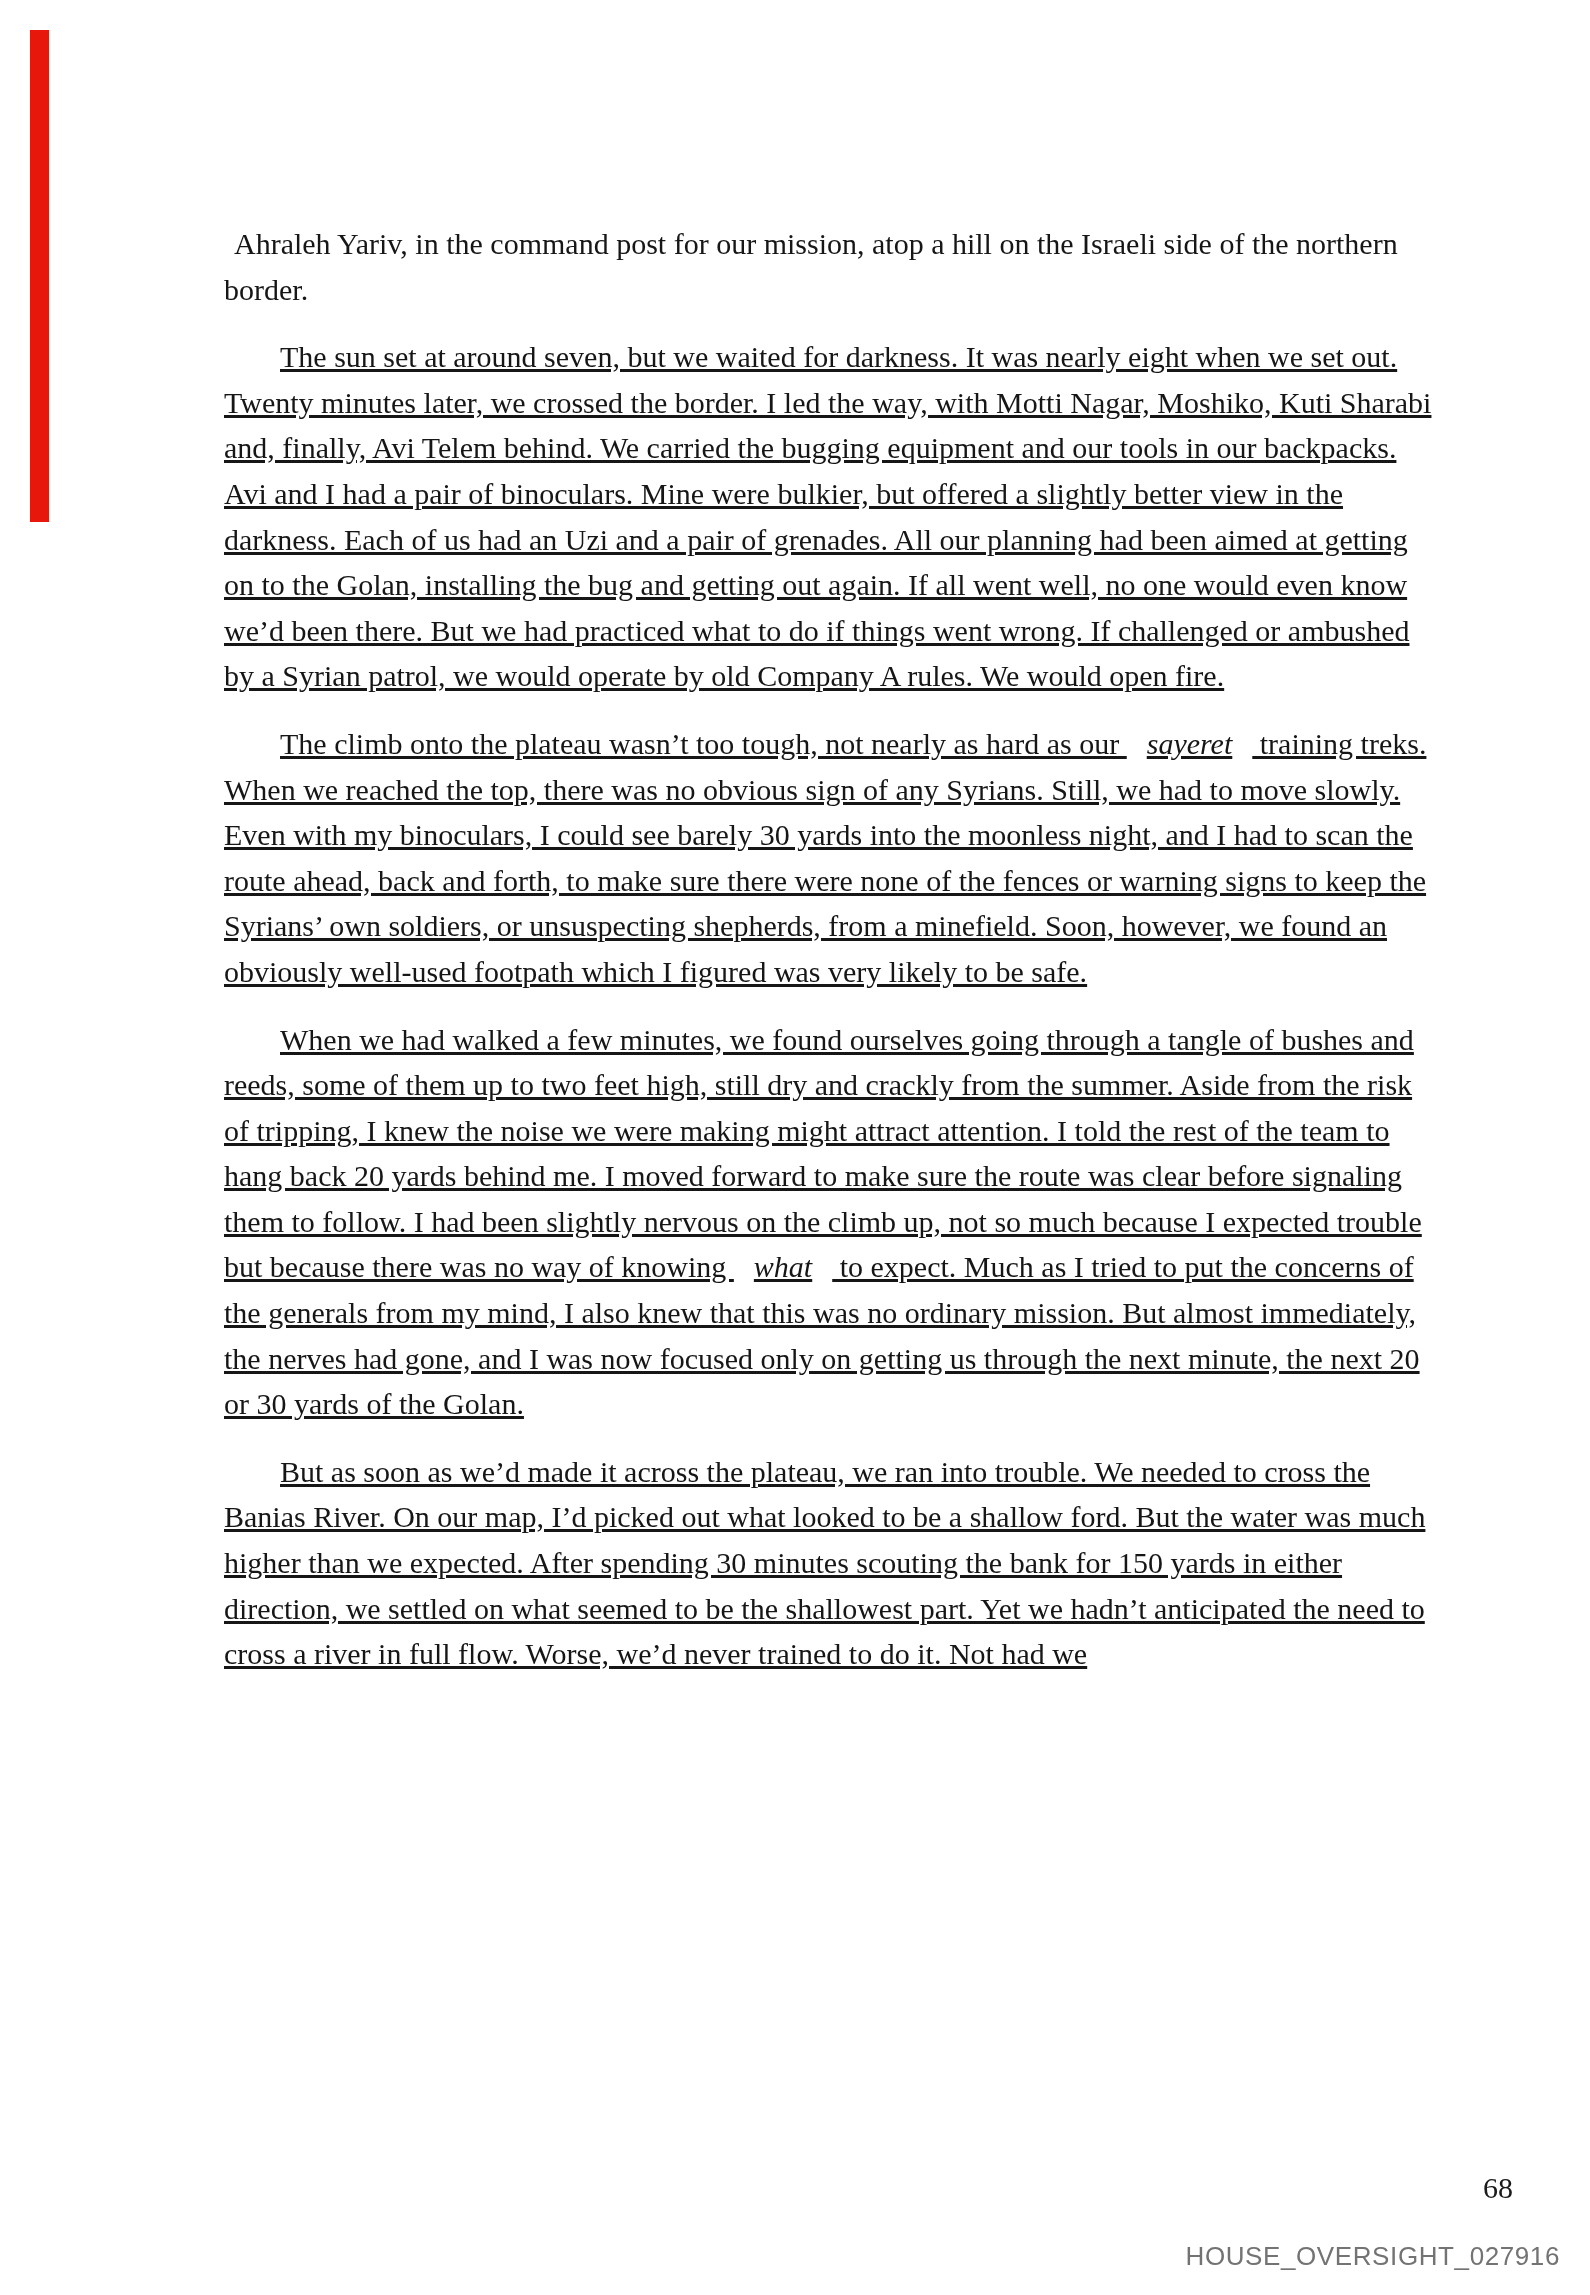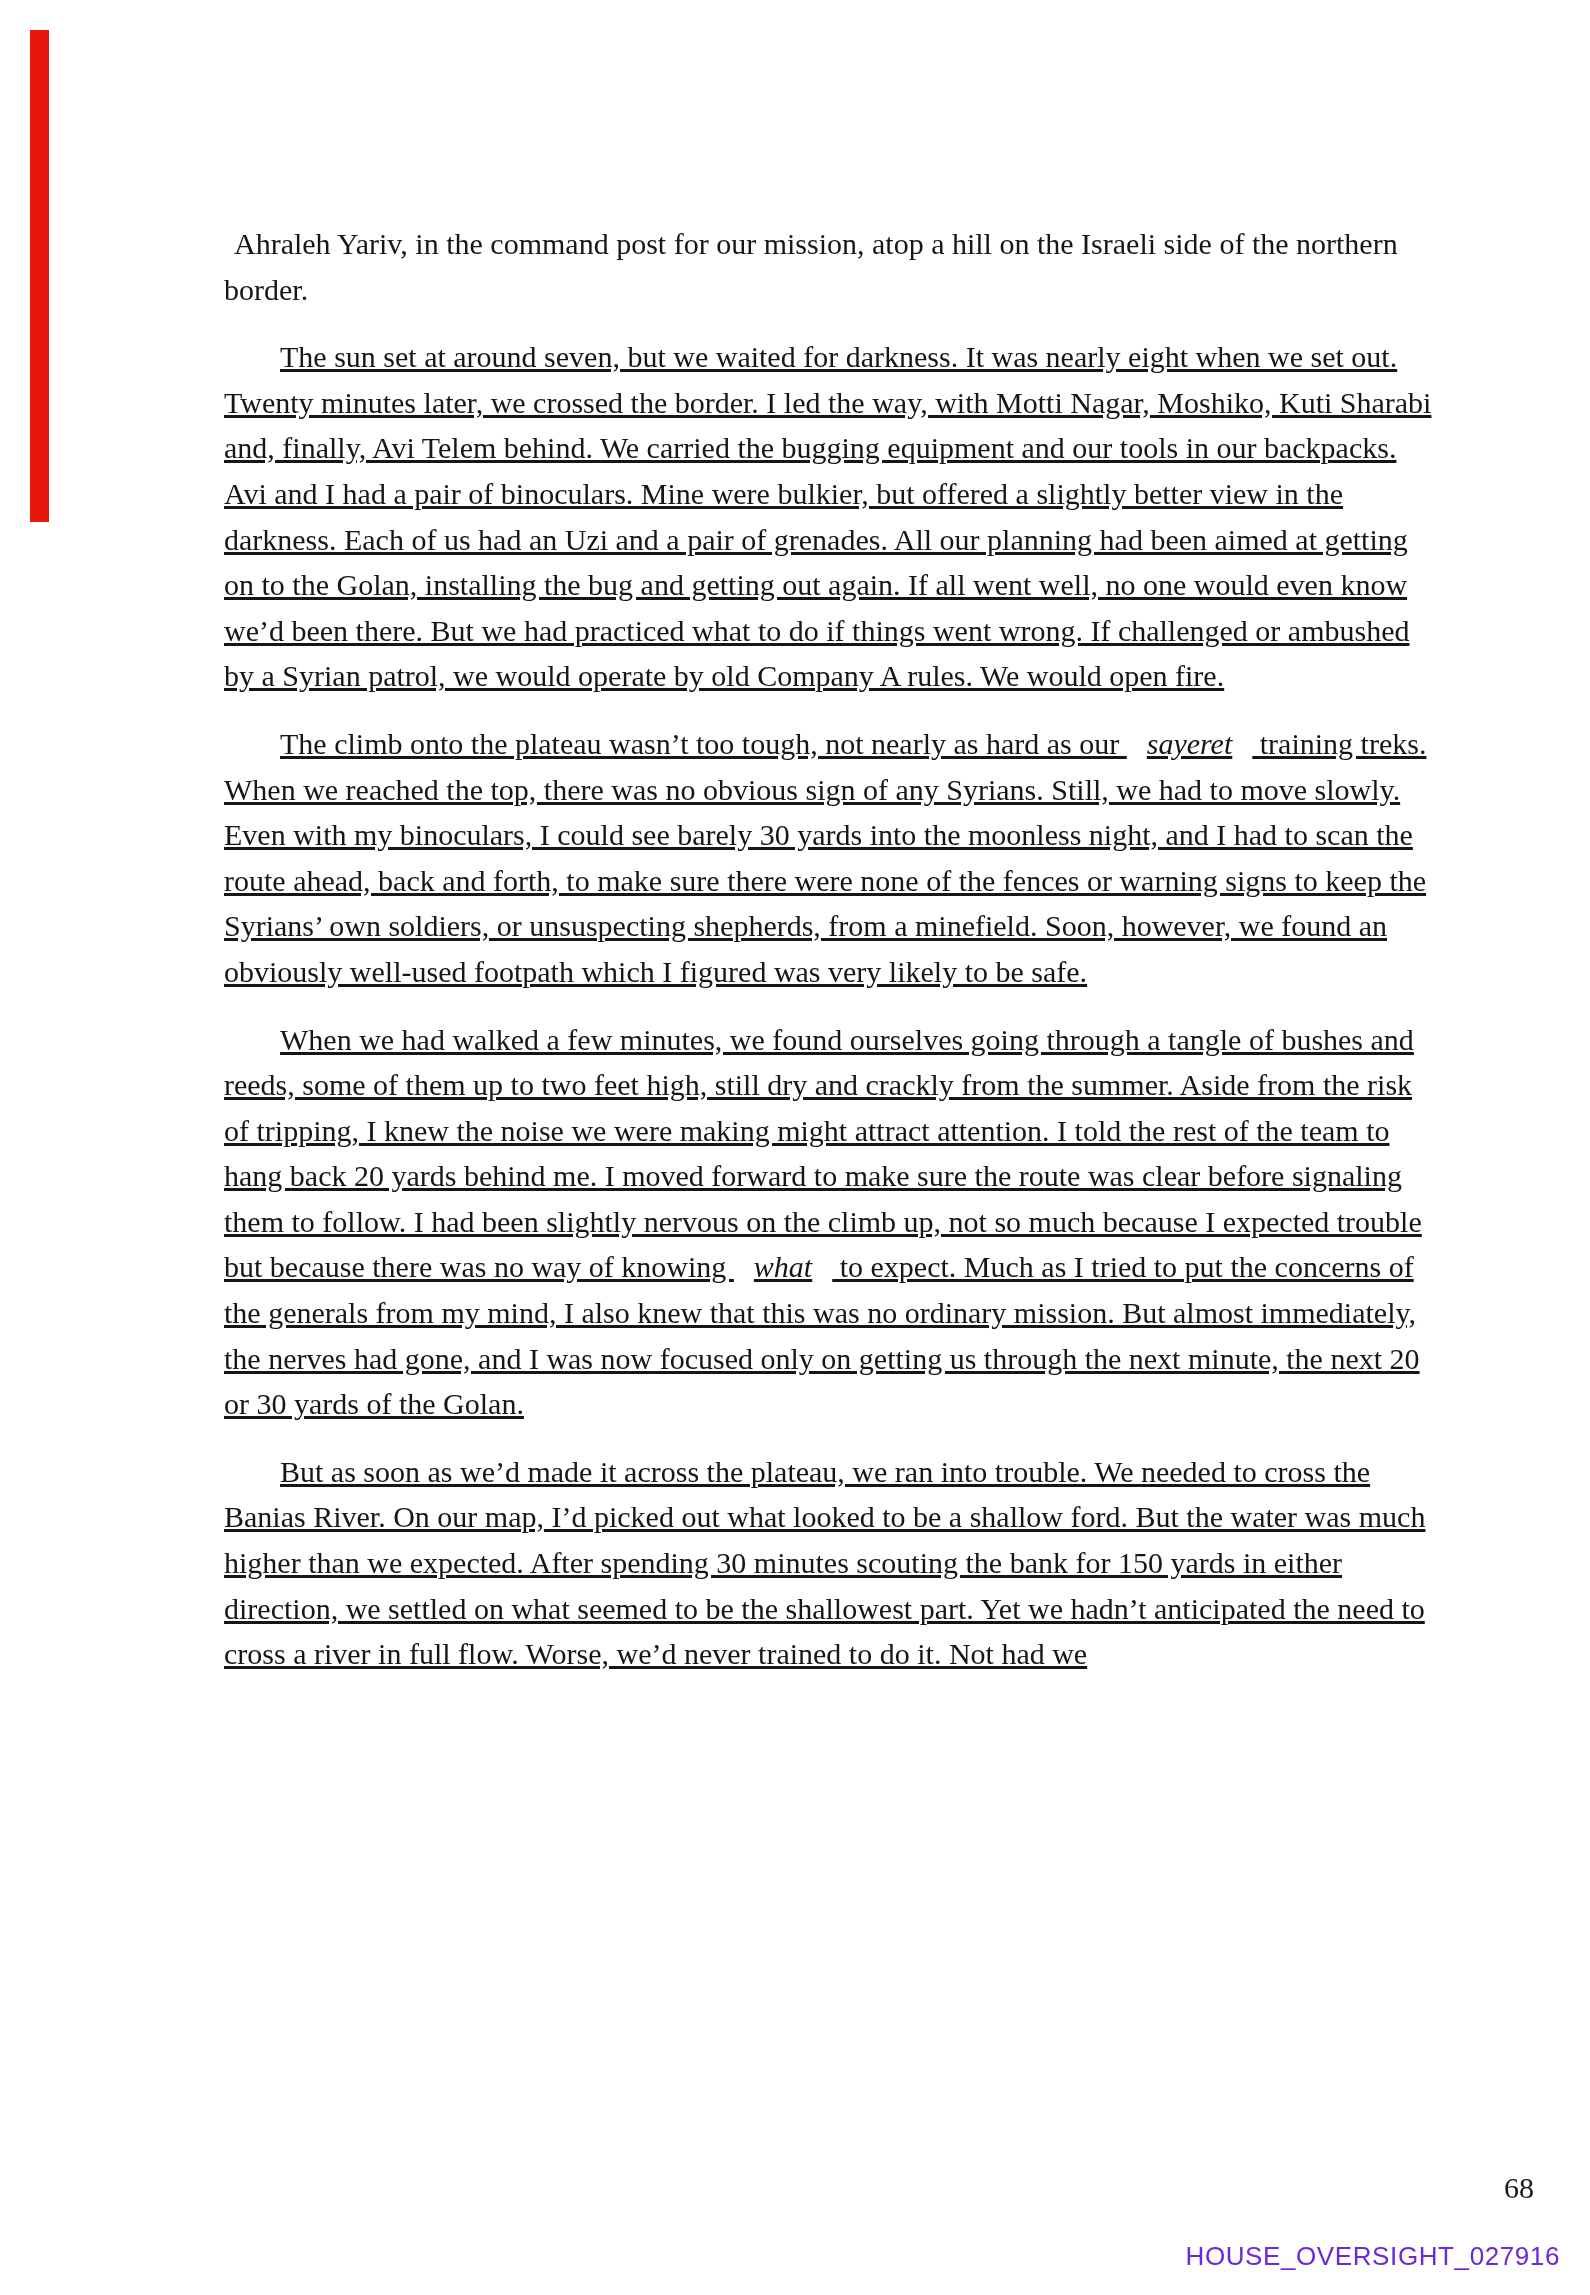--- a/index.html
+++ b/index.html
@@ -34,32 +34,32 @@
   }
   .text-block p.indent {
     text-indent: 46px;
     text-decoration: underline;
   }
   .text-block em {
     font-style: italic;
   }
   .page-number {
     position: absolute;
-    right: 67px;
+    right: 88px;
     top: 2141px;
     font-size: 30px;
     color: #1a1a1a;
   }
   .footer-stamp {
     position: absolute;
     right: 41px;
     top: 2211px;
     font-family: "Liberation Sans", sans-serif;
     font-size: 26px;
-    color: #6d28d9;
+    color: #737373;
     letter-spacing: 0.6px;
   }
 </style>
 </head>
 <body>
 
 <div class="page">
   <div class="red-bar" style="background: rgb(232, 23, 12);"></div>
   <main class="text-block" id="paragraphs">
       <p><span>Ahraleh Yariv, in the command post for our mission, atop a hill on the Israeli side of the northern border.</span></p>

